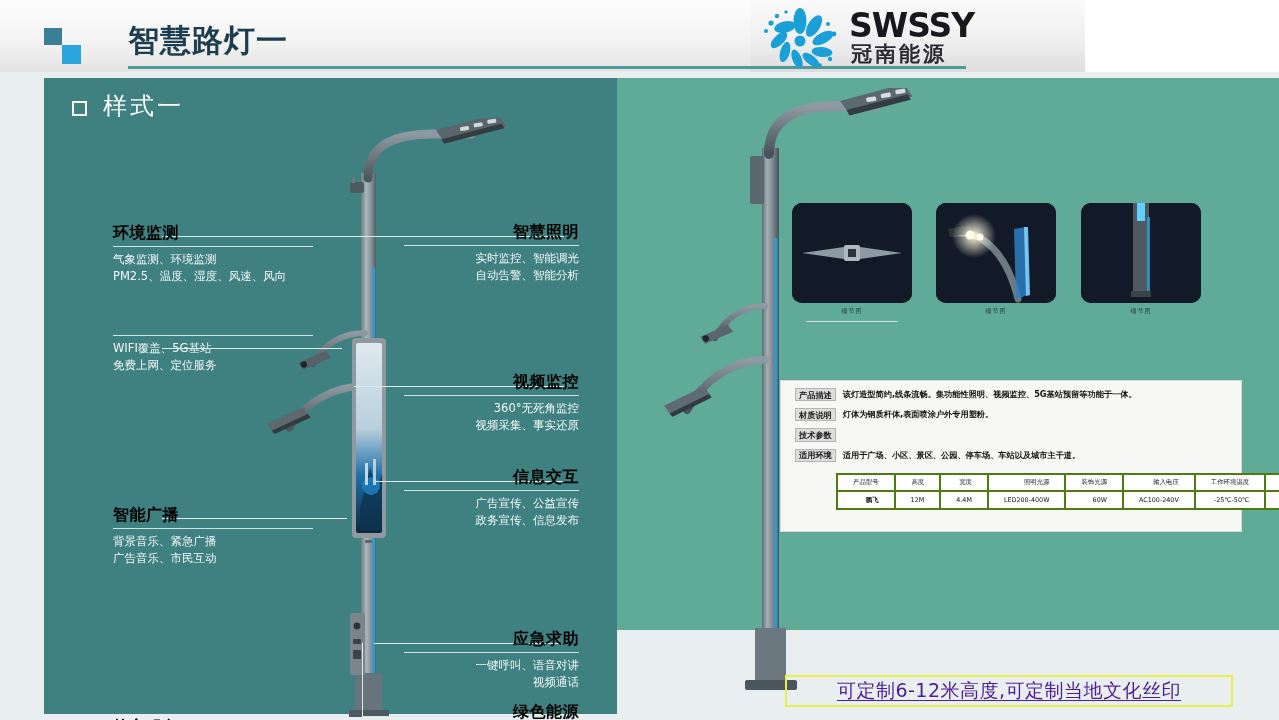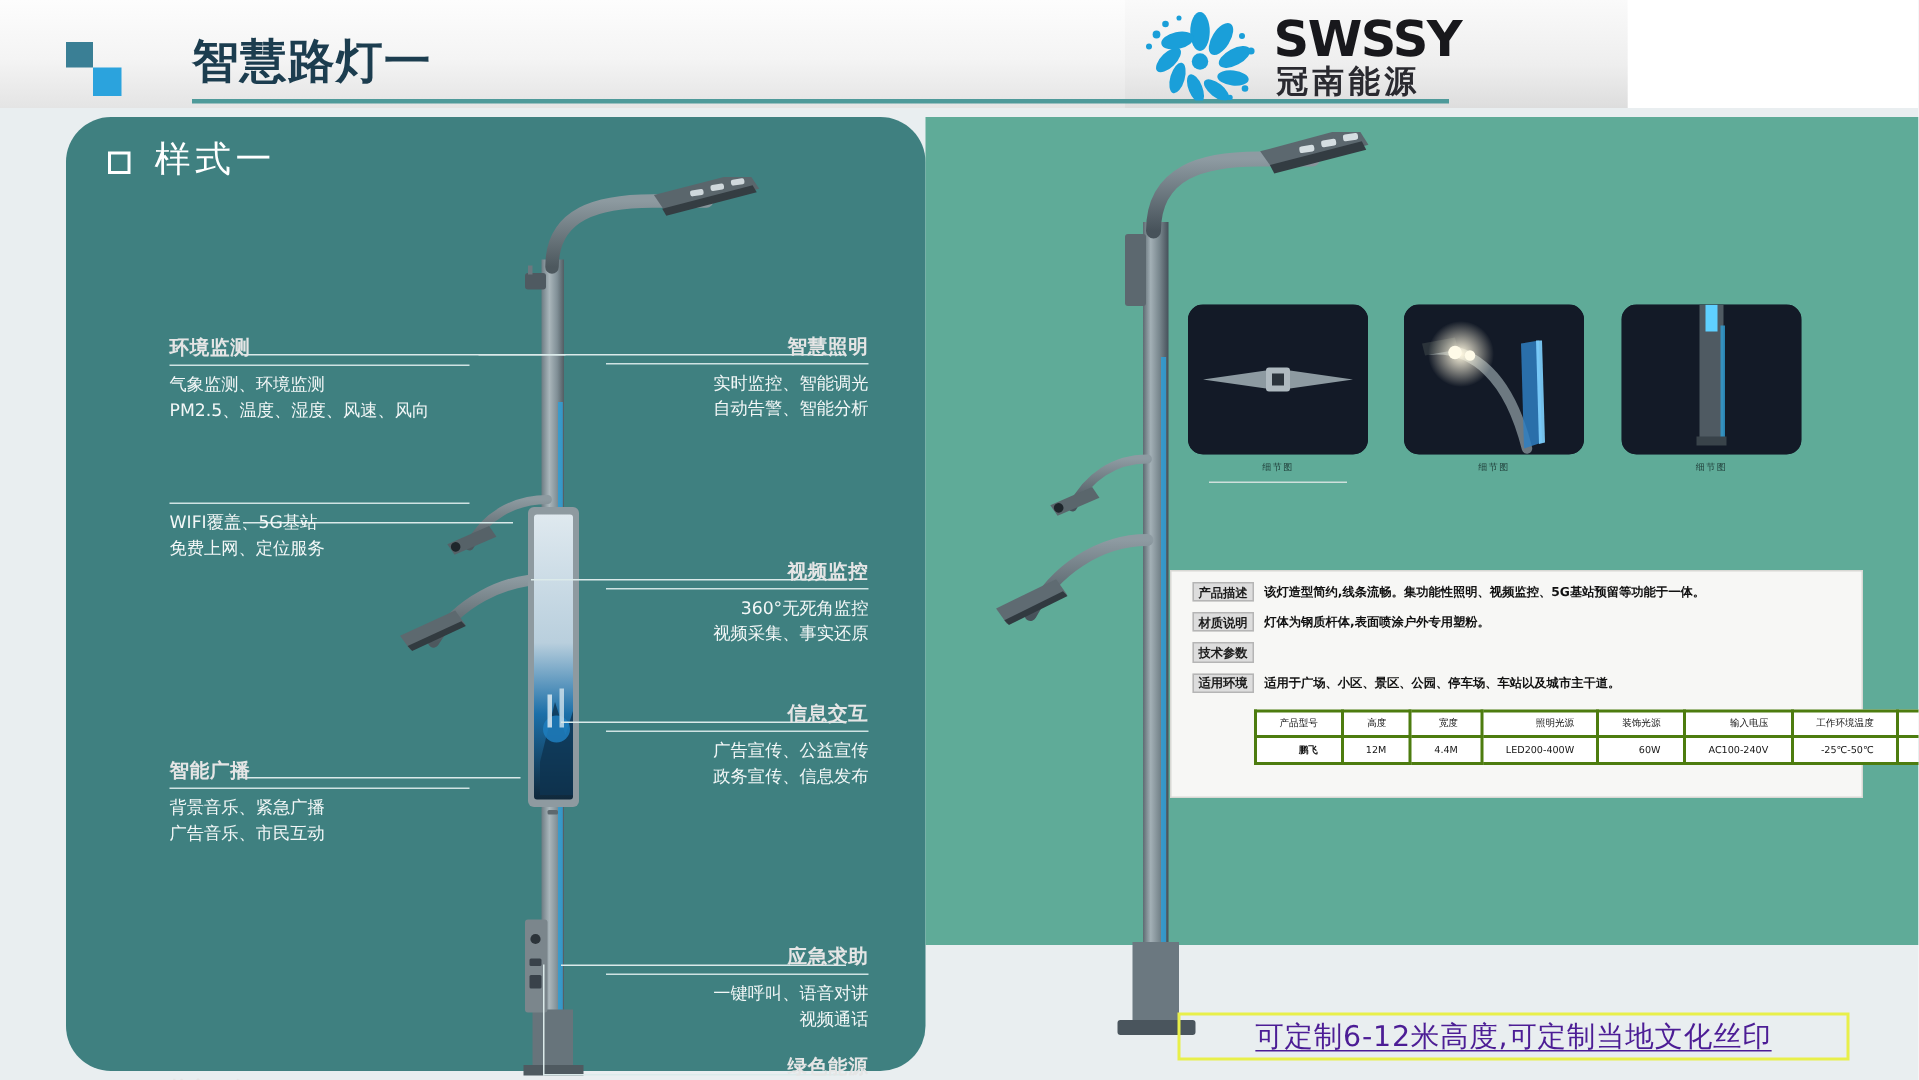--- a/index.html
+++ b/index.html
@@ -44,42 +44,41 @@
   .logo-sub {
     position: absolute; left: 114px; top: 35px;
     font-size: 21px; font-weight: bold; color: #2a2a30; letter-spacing: 3px;
   }
 
   
   .stage { position: absolute; left: 0; top: 72px; width: 1279px; height: 648px; background:#e9eef0; }
   .panel-left {
     position: absolute; left: 44px; top: 6px; width: 573px; height: 636px;
     background: #3f8080;
-    border-radius: 30px;
   }
   .panel-right {
     position: absolute; left: 617px; top: 6px; width: 662px; height: 552px;
     background: #5fab98;
   }
 
   
   .sec-title { position: absolute; left: 28px; top: 12px; display: flex; align-items: center; }
   .sec-sq {
     width: 15px; height: 15px; border: 2.5px solid #ffffff; margin-right: 16px; margin-top:4px;
   }
   .sec-label { font-size: 24px; color: #ffffff; letter-spacing: 3px; }
 
   
   .lamp-left { position: absolute; left: 195px; top: 40px; width: 310px; height: 600px; }
   .lamp-right { position: absolute; left: 40px; top: 10px; width: 300px; height: 630px; }
 
   
   .anno { position: absolute; }
   .anno .a-head {
-    font-size: 13px; font-weight: bold; color: #e5e5e5; letter-spacing: .5px;
+    font-size: 16px; font-weight: bold; color: #000000; letter-spacing: .5px;
     padding-bottom: 2px; white-space: nowrap;
   }
   .anno .a-rule { height: 1px; background: #cfe3e3; margin-bottom: 4px; }
   .anno .a-line {
     font-size: 11.5px; color: #f3f7f7; line-height: 17px; white-space: nowrap;
   }
   .anno.right { text-align: right; }
   .anno.right .a-head { text-align: right; }
 
   

